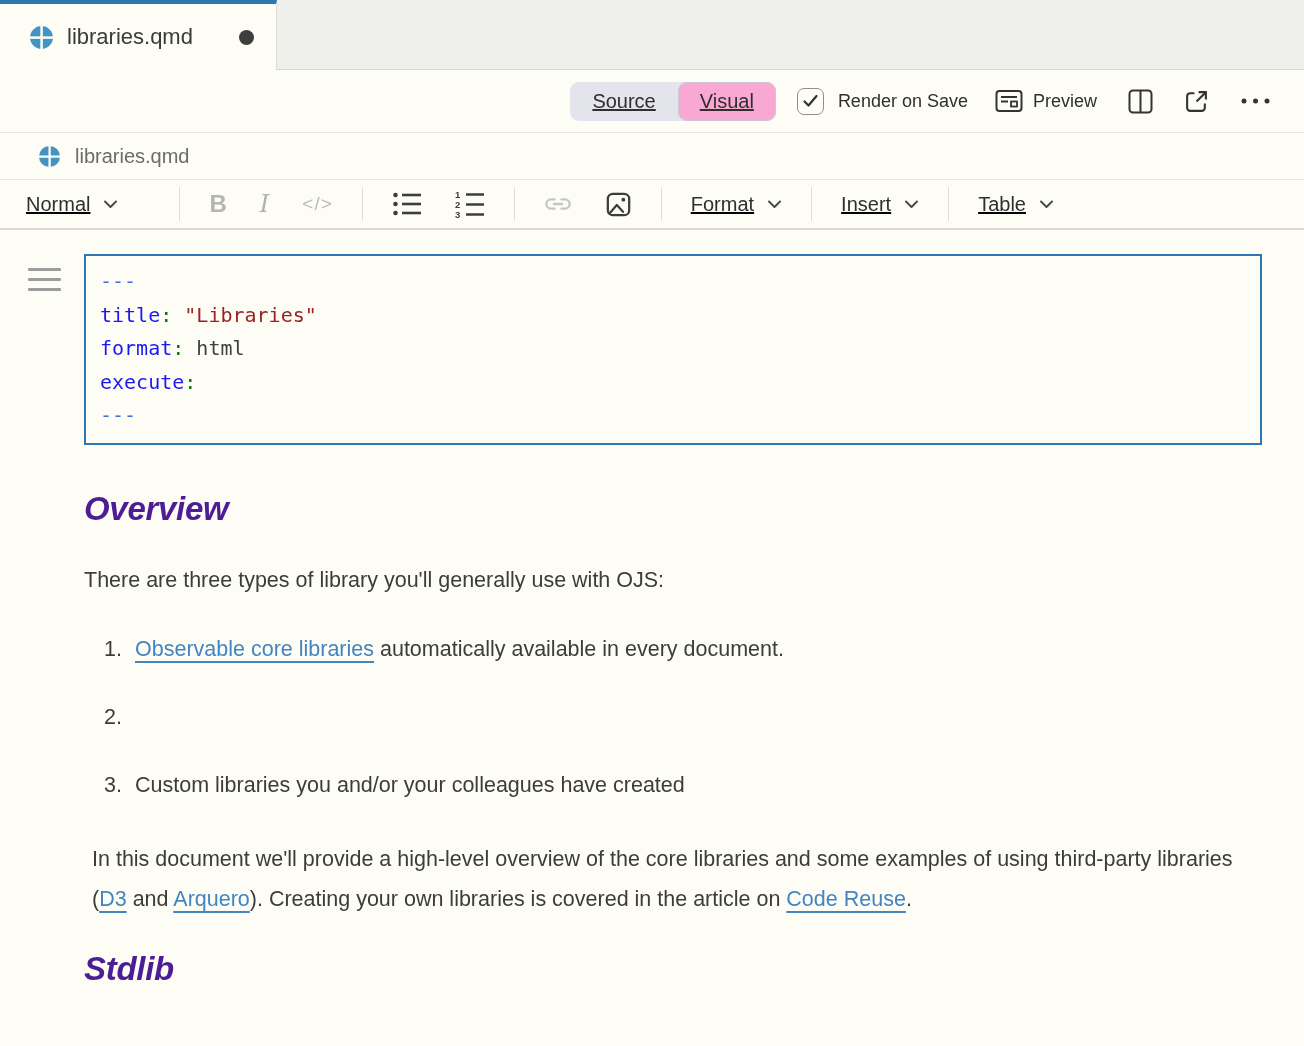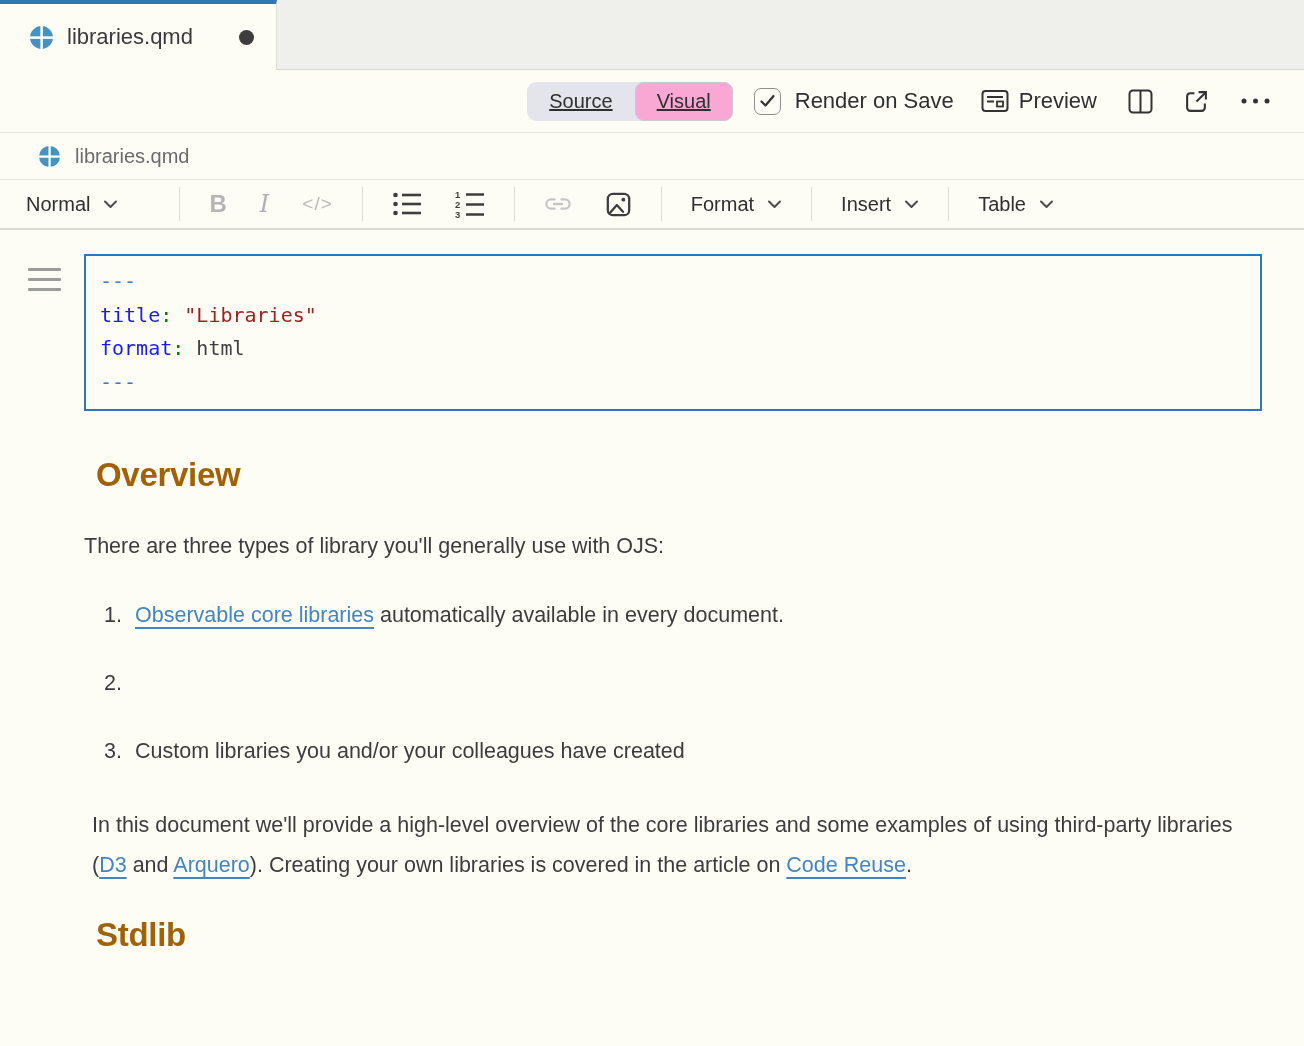--- a/index.html
+++ b/index.html
@@ -31,35 +31,35 @@
     background:transparent; border:1px solid transparent; cursor:pointer;
     font-family:inherit;
     text-decoration:underline;
   }
   .toggle-seg.active { background:#f9a8d4; border:1px solid #c9c9d4; }
   .checkbox-wrap { display:flex; align-items:center; gap:14px; margin-right:27px; cursor:pointer; }
   .checkbox {
     width:27px; height:27px; border:1.5px solid #8f8f8f; border-radius:7px;
     display:flex; align-items:center; justify-content:center; background:transparent;
   }
-  .toolbar-label { font-size:22px; color:#2f2f2f; }
+  .toolbar-label { font-size:18px; color:#2f2f2f; }
   .icon-btn { display:flex; align-items:center; gap:10px; background:none; border:none; cursor:pointer; font-family:inherit;justify-content:space-between; }
   .icon-btn + .icon-btn { margin-left:31px; }
   
   .breadcrumb-row {
     height:47px; display:flex; align-items:center; gap:14px;
     padding-left:38px; border-bottom:1px solid #e5e5e0;
   }
   .breadcrumb-file { font-size:20px; color:#6b6b6b; }
   
   .format-toolbar {
     height:50px; display:flex; align-items:center; padding-left:26px;
     border-bottom:2px solid #dadad5;
   }
-  .ft-item { display:flex; align-items:center; gap:13px; background:none; border:none; cursor:pointer; font-family:inherit; }
+  .ft-item { display:flex; align-items:center; gap:13px; background:none; border:none; cursor:pointer; font-family:inherit;text-decoration:underline; }
   .ft-label { font-size:20px; color:#2f2f2f; }
   .ft-divider { width:1px; height:34px; background:#ddddd8; margin:0 29px; }
   .ft-icon { display:flex; align-items:center; justify-content:center; background:none; border:none; cursor:pointer; }
   .ft-icon + .ft-icon { margin-left:33px; }
   .glyph-b { font-size:24px; font-weight:bold; color:#b5b5b5; }
   .glyph-i { font-size:24px; font-style:italic; font-family:"DejaVu Serif", serif; color:#b0b0b0; }
   .glyph-code { font-size:19px; color:#b9b9b9; letter-spacing:1px; }
   .sp-normal { margin-left:61px; }
   
   .content { padding:24px 42px 0 84px; }
@@ -69,21 +69,21 @@
   .code-block {
     width:1178px; border:2px solid #2e76b6; padding:9px 14px 10px 14px;
     font-family:"DejaVu Sans Mono", monospace; font-size:20px; line-height:33.5px;
   }
   .code-line { white-space:pre; min-height:33.5px; }
   .yp { color:#3f74d6; }
   .yk { color:#1a1af0; }
   .yc { color:#007f00; }
   .ys { color:#9b2222; }
   .yt { color:#404040; }
-  h1 { font-size:33px; line-height:40px; color:#a16207; font-weight:700; margin:44px 12px 0; letter-spacing:-0.3px; }
+  h1 { font-size:33px; line-height:40px; color:#4c1d95; font-weight:700; margin:44px 0 0; letter-spacing:-0.3px;font-style:italic; }
   .intro { font-size:21.5px; line-height:30px; margin:36px 0 0; color:#3c3c3c; }
   ol.doc-list { list-style:none; margin:40px 0 0; padding-left:20px; }
   ol.doc-list li { display:flex; margin-bottom:39px; font-size:21.5px; line-height:29px; }
   .li-marker { flex:none; width:31px; }
   .closing { font-size:21.5px; line-height:40px; margin:14px 8px 0; max-width:1148px; }
   .lnk { color:#4385c1; text-decoration:underline; text-decoration-thickness:1.5px; text-underline-offset:4.5px; cursor:pointer; }
   .sp {
     padding-bottom:8px;
     background-image:radial-gradient(circle, #d63a2f 1.3px, transparent 1.6px);
     background-size:5px 4px; background-repeat:repeat-x; background-position:0 100%;
@@ -246,20 +246,21 @@
   <div class="yaml-wrap">
     <div class="drag-handle">
       <span></span>
         <span></span>
         <span></span>
     </div>
     <div class="code-block">
       <div class="code-line"><span class="yp">---</span></div>
       <div class="code-line"><span class="yk">title</span><span class="yc">:</span><span class="yt"> </span><span class="ys">"Libraries"</span></div>
       <div class="code-line"><span class="yk">format</span><span class="yc">:</span><span class="yt"> html</span></div>
+      <div class="code-line"><span class="yk">execute</span><span class="yc">:</span></div>
       <div class="code-line"><span class="yp">---</span></div>
     </div>
   </div>
 
   <h1>Overview</h1>
 
   <p class="intro">There are three types of library you'll generally use with OJS:</p>
 
   <ol class="doc-list">
     <li>

